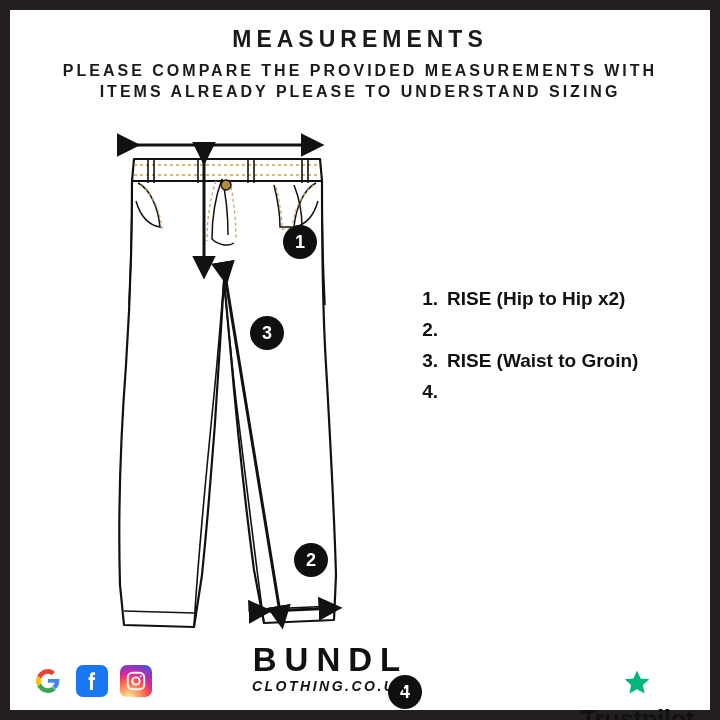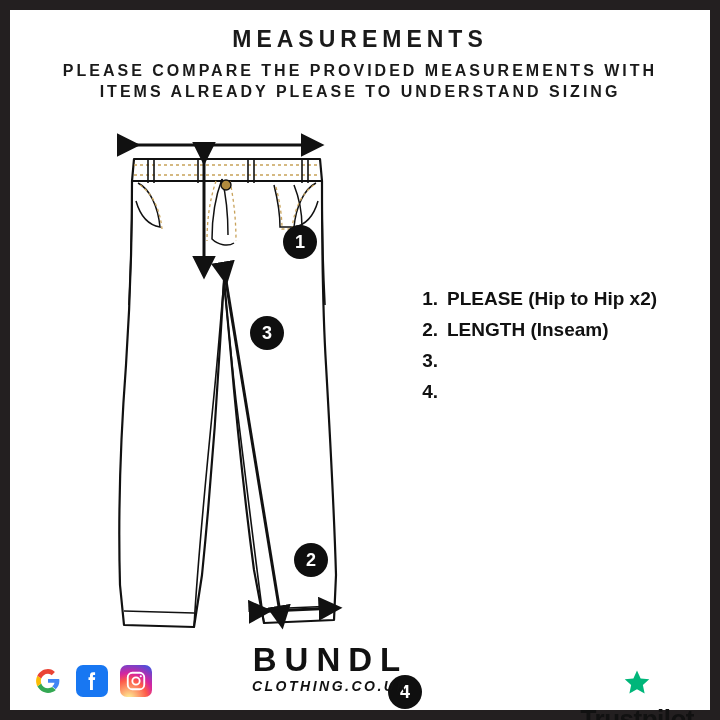--- a/index.html
+++ b/index.html
@@ -259,28 +259,28 @@
 
       <div class="badge b1">1</div>
       <div class="badge b2">2</div>
       <div class="badge b3">3</div>
       <div class="badge b4">4</div>
     </div>
 
     <div class="legend">
       <div class="legend-row">
         <span class="legend-num">1.</span>
-        <span class="legend-label">PLEASE (Hip to Hip x2)</span>
+        <span class="legend-label">RISE (Hip to Hip x2)</span>
       </div>
       <div class="legend-row">
         <span class="legend-num">2.</span>
-        <span class="legend-label">LENGTH (Inseam)</span>
       </div>
       <div class="legend-row">
         <span class="legend-num">3.</span>
+        <span class="legend-label">RISE (Waist to Groin)</span>
       </div>
       <div class="legend-row">
         <span class="legend-num">4.</span>
       </div>
     </div>
 
     <div class="brand">
       <div class="brand-name">BUNDL</div>
       <div class="brand-sub">CLOTHING.CO.UK</div>
     </div>

